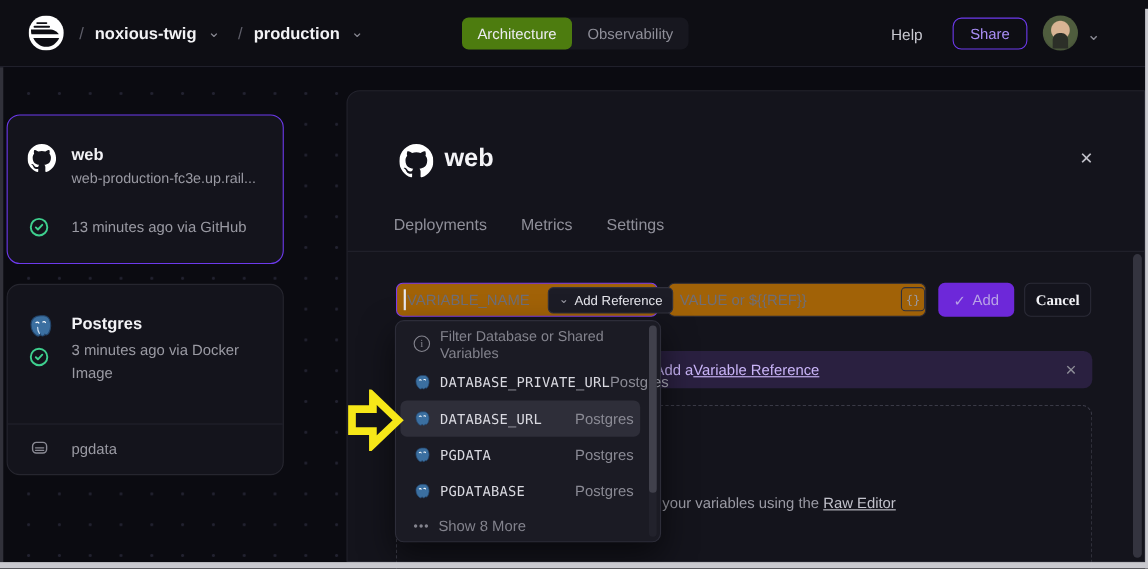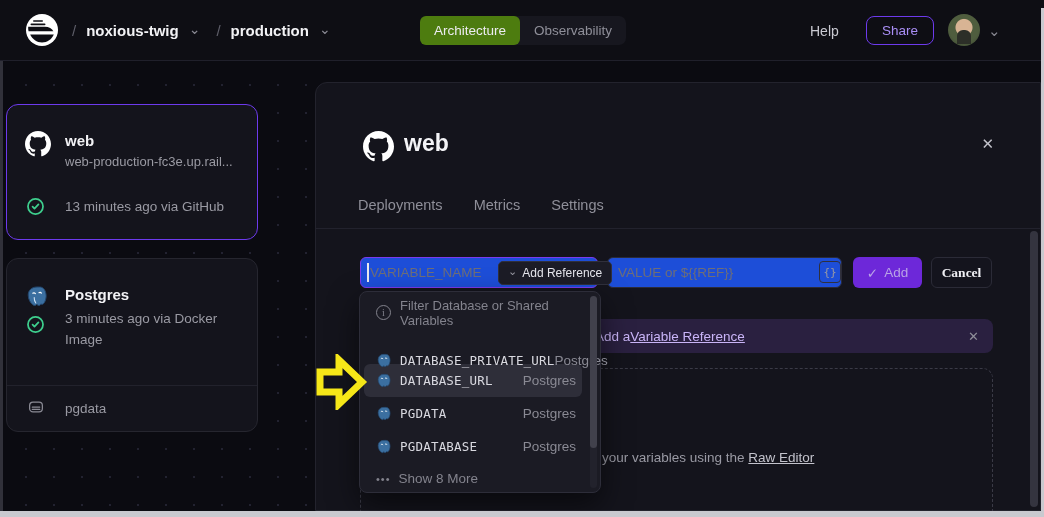--- a/index.html
+++ b/index.html
@@ -54,21 +54,21 @@
   .panel-gh { position:absolute; left:47px; top:48px; width:31px; height:31px; }
   .panel-title { position:absolute; left:88px; top:47px; font-size:23px; font-weight:800; color:#f4f4f7; }
   .panel-close { position:absolute; right:46px; top:52px; color:#c2c2ca; font-size:15px; }
 
   .tabrow { position:absolute; left:0; right:0; top:108px; height:38px; border-bottom:1px solid #22222d; }
   .tabs { position:absolute; left:42px; top:0; display:flex; gap:31px; height:38px; }
   .ptab { font-size:14.5px; color:#8f8f99; padding-top:6px; height:38px; }
   .ptab.active { color:#ffffff; font-weight:600; border-bottom:2px solid #ffffff; }
 
   
-  .inp { position:absolute; top:174px; height:31px; background:#1d4ed8; border:1px solid #2b2b37;
+  .inp { position:absolute; top:174px; height:31px; background:#a16207; border:1px solid #2b2b37;
          border-radius:6px; color:#e8e8ee; font-size:13.5px; }
   .inp::placeholder { color:#6e6e78; }
   .inp1 { left:44px; width:238px; border:1.5px solid #7c3aed; padding:0 104px 0 9px; }
   .caret { position:absolute; left:51px; top:180px; width:1.5px; height:19px; background:#e8e8ee; z-index:2; }
   .addref { position:absolute; left:182px; top:178px; height:24px; padding:0 9px; display:flex; align-items:center; gap:5px;
             background:#1c1c26; border:1px solid #30303c; border-radius:5px; color:#e6e6ec; font-size:12px; z-index:2; }
   .addref .chev { color:#9a9aa4; font-size:11px; transform:translateY(-2px); }
   .inp2 { left:291px; width:235px; padding:0 34px 0 10px; }
   .braces { position:absolute; left:503px; top:178px; width:22px; height:22px; border:1px solid #30303c; border-radius:4px;
             color:#9a9aa4; font-size:11px; display:flex; align-items:center; justify-content:center; z-index:2;
@@ -230,21 +230,21 @@
     </div>
 
     <div class="dropdown">
       <div class="dd-hl"></div>
 
       <div class="dd-row" style="top:4px;">
         <span class="dd-info">i</span>
         <span class="dd-filter">Filter Database or Shared Variables</span>
       </div>
 
-      <div class="dd-row" style="top:52px;">
+      <div class="dd-row" style="top:39px;">
         <svg class="pgico" viewBox="0 0 24 24">
           <path d="M12 2C7 2 3.2 5 3.2 10c0 4 2 8 5 10 1.5 1 3 .5 3.5-1 .3.8 1 1.5 2 1.5s1.8-.7 2.2-1.6c.4.4 1 .6 1.6.4 1.2-.4 2.4-2.2 3-4.3.6-2 .9-4.3.4-6.4C20.2 4.2 17.7 2 14.7 2H12z" fill="#3b6fa0" stroke="#23456b" stroke-width="1"></path>
           <path d="M7.8 8.2c.8-.7 2.1-.5 2.5.4M14 7.7c.8-.5 1.9-.3 2.3.5" stroke="#fff" stroke-width="1.4" fill="none" stroke-linecap="round"></path>
         </svg>
         <span class="dd-name">DATABASE_PRIVATE_URL</span>
         <span class="dd-src">Postgres</span>
       </div>
 
       <div class="dd-row" style="top:72px;">
         <svg class="pgico" viewBox="0 0 24 24">

